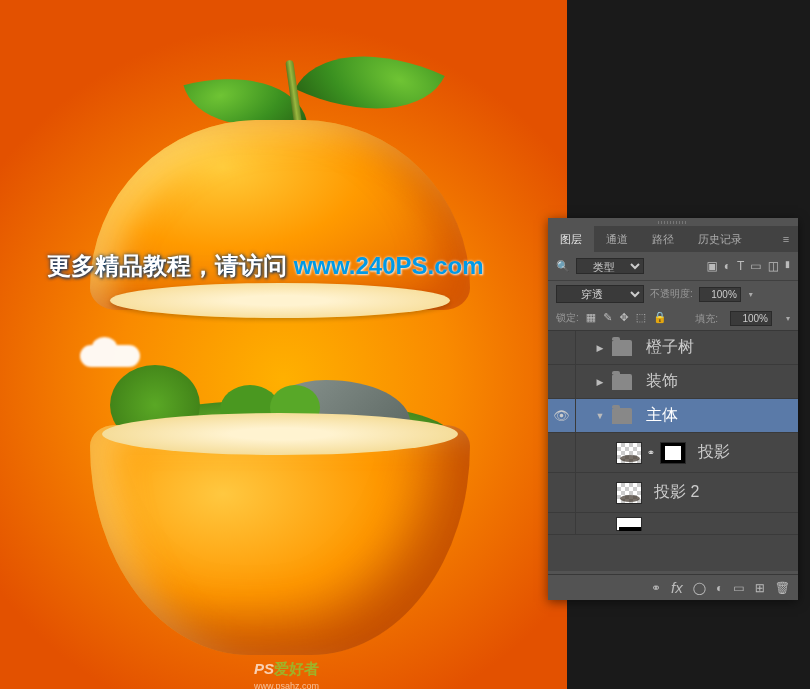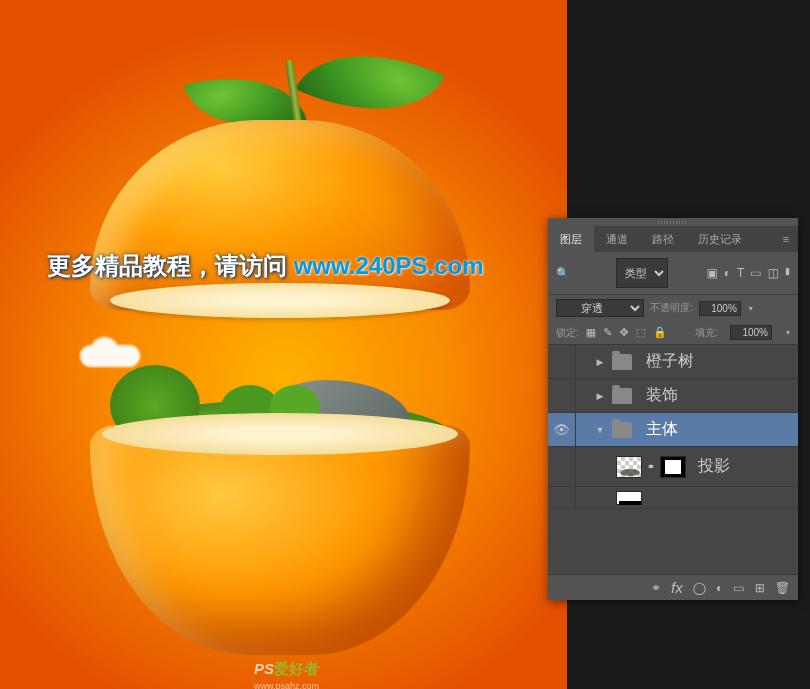--- a/index.html
+++ b/index.html
@@ -270,23 +270,22 @@
       align-items: center;
       padding: 6px 8px;
       gap: 6px;
       border-bottom: 1px solid #404040;
     }
     .filter-row select {
       background: #3a3a3a;
       color: #ccc;
       border: 1px solid #2a2a2a;
       font-size: 11px;
-      padding: 1px 4px;
-      height: 30px;
-      margin-left: 40px;
+      padding: 1px 12px;
+      height: 16px;
     }
     .filter-icons {
       display: flex;
       gap: 6px;
       margin-left: auto;
       color: #bbb;
       font-size: 12px;
     }
     .filter-icons span { cursor: pointer; }
     
@@ -311,21 +310,21 @@
       color: #ccc;
       border: 1px solid #2a2a2a;
       width: 42px;
       font-size: 10px;
       padding: 1px 3px;
       text-align: right;
     }
     
     .lock-row {
       display: flex;
-      align-items: center;
+      align-items: flex-start;
       padding: 4px 8px;
       gap: 7px;
       border-bottom: 1px solid #383838;
     }
     .lock-row .label { color: #999; font-size: 10px; }
     .lock-icons { display: flex; gap: 7px; color: #bbb; font-size: 11px; }
     .lock-icons span { cursor: pointer; }
     .lock-row .fill-group { margin-left: auto; display: flex; align-items: center; gap: 12px; }
     .lock-row input {
       background: #3a3a3a;
@@ -576,20 +575,26 @@
 
     <div class="layer-row" style="height:40px">
       <div class="vis-col"></div>
       <span class="indent l2"></span>
       <div class="thumb checker"></div>
       <span class="link-icon">⚭</span>
       <div class="thumb mask"></div>
       <span class="layer-name">投影</span>
     </div>
 
+    <div class="layer-row" style="height:40px">
+      <div class="vis-col"></div>
+      <span class="indent l2"></span>
+      <div class="thumb checker"></div>
+      <span class="layer-name">投影 2</span>
+    </div>
 
     <div class="layer-row" style="height:22px">
       <div class="vis-col"></div>
       <span class="indent l2"></span>
       <div class="thumb blackstrip" style="height:14px"></div>
     </div>
   </div>
 
   <div class="panel-footer">
     <span>⚭</span>

